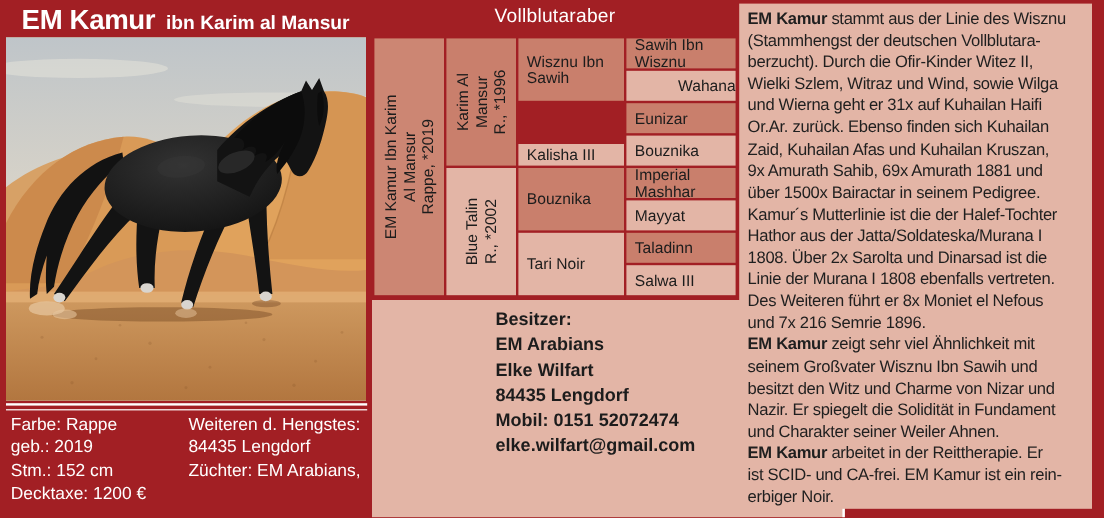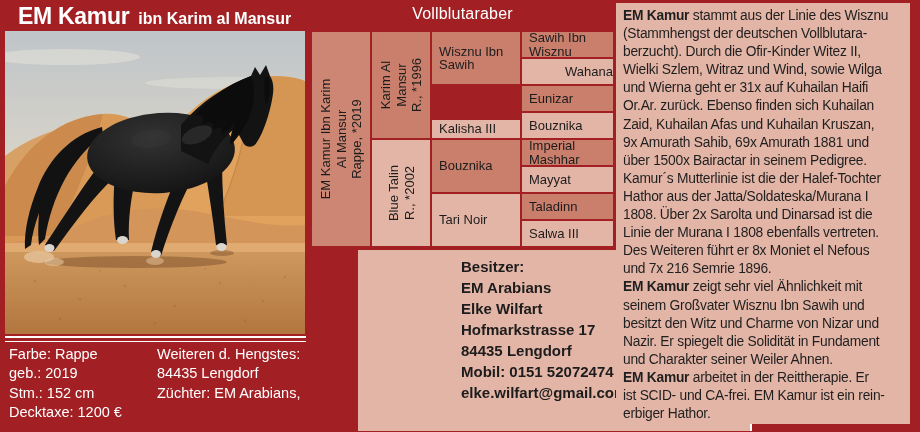--- a/index.html
+++ b/index.html
@@ -33,21 +33,21 @@
   .cell.dark{background:var(--dark,#c97f6c);}
   .cell.light{background:var(--light,#e3b5a6);}
   .cell.subject{background:var(--subject,#cc8673);}
   .cell.plain{padding-left:7px;line-height:13.5px;}
   .rot{position:absolute;left:50%;top:50%;transform:translate(-50%,-50%) rotate(-90deg);
        text-align:center;white-space:nowrap;line-height:15.5px;font-size:13px;}
   .owner{
     left:310px;top:250px;width:289px;height:175px;background:var(--panel,#e3b5a6);
     border-right:2px solid #fff;color:#1c1c1c;
     padding:6px 0 0 103px;box-sizing:content-box;
-    font-size:15px;font-weight:bold;line-height:21px;margin-left:48px;
+    font-size:15px;font-weight:bold;line-height:21px;
   }
 
   
   .desc{
     left:616px;top:3px;width:294px;height:421px;background:var(--panel,#e3b5a6);
     color:#1f1f1f;padding:4px 2px 0 7px;box-sizing:border-box;overflow:hidden;
   }
   .desc .line{white-space:nowrap;font-size:13.8px;line-height:18.1px;letter-spacing:-.25px;}
   .desc .line b{font-weight:bold;}
 </style>
@@ -197,21 +197,20 @@
       <div>Taladinn</div>
     </div>
     <div class="cell light plain" style="grid-area: 8 / 4 / 9;">
       <div>Salwa III</div>
     </div>
   </div>
 <div class="abs owner" id="owner">
     <div>Besitzer:</div>
     <div>EM Arabians</div>
     <div>Elke Wilfart</div>
-    <div>Hofmarkstrasse 17</div>
     <div>84435 Lengdorf</div>
     <div>Mobil: 0151 52072474</div>
     <div>elke.wilfart@gmail.com</div>
   </div>
 
 <div class="abs desc" id="desc">
     <div class="line"><b>EM Kamur</b> stammt aus der Linie des Wisznu</div>
     <div class="line">(Stammhengst der deutschen Vollblutara-</div>
     <div class="line">berzucht). Durch die Ofir-Kinder Witez II,</div>
     <div class="line">Wielki Szlem, Witraz und Wind, sowie Wilga</div>
@@ -226,14 +225,14 @@
     <div class="line">Linie der Murana I 1808 ebenfalls vertreten.</div>
     <div class="line">Des Weiteren führt er 8x Moniet el Nefous</div>
     <div class="line">und 7x 216 Semrie 1896.</div>
     <div class="line"><b>EM Kamur</b> zeigt sehr viel Ähnlichkeit mit</div>
     <div class="line">seinem Großvater Wisznu Ibn Sawih und</div>
     <div class="line">besitzt den Witz und Charme von Nizar und</div>
     <div class="line">Nazir. Er spiegelt die Solidität in Fundament</div>
     <div class="line">und Charakter seiner Weiler Ahnen.</div>
     <div class="line"><b>EM Kamur</b> arbeitet in der Reittherapie. Er</div>
     <div class="line">ist SCID- und CA-frei. EM Kamur ist ein rein-</div>
-    <div class="line">erbiger Hathor.</div>
+    <div class="line">erbiger Noir.</div>
   </div>
 
 </body></html>

